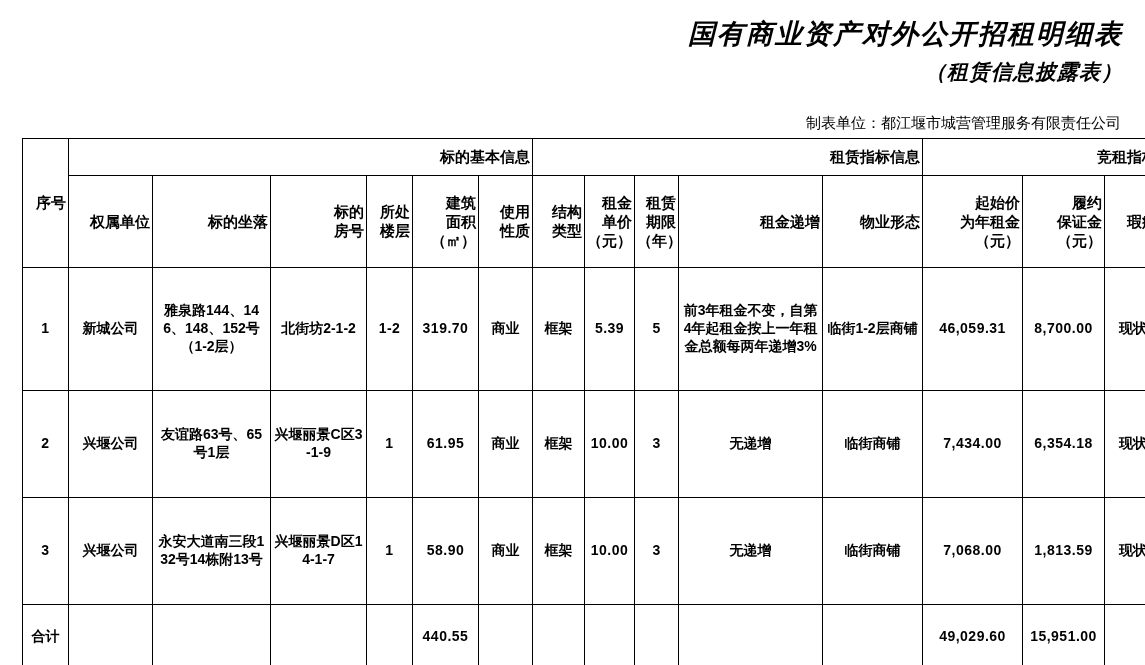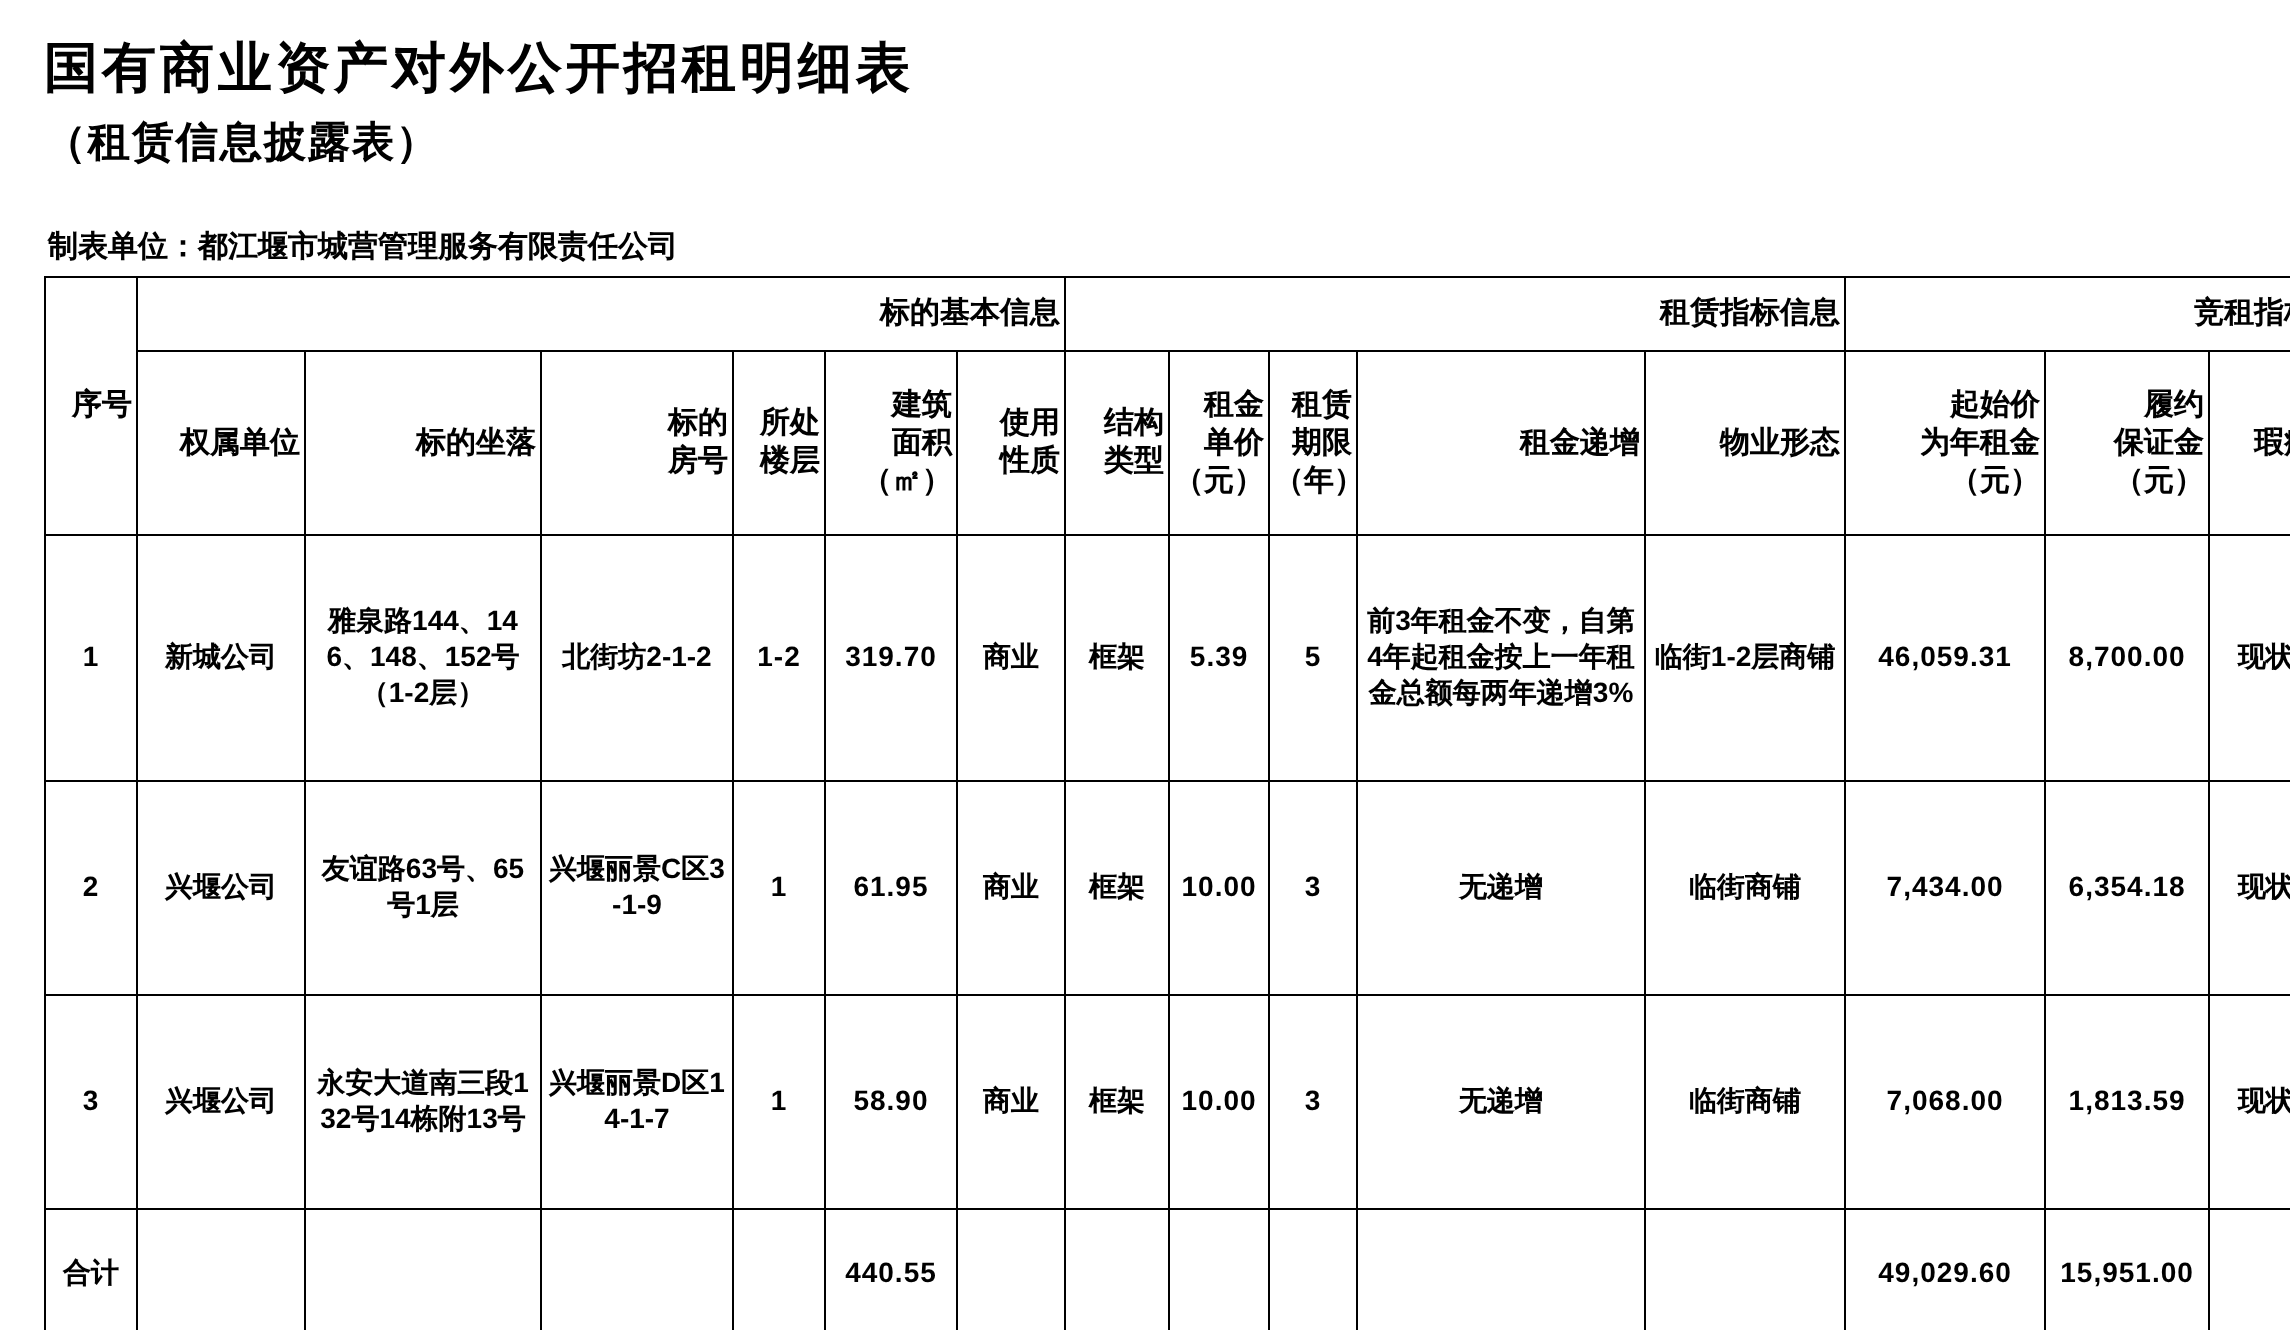--- a/index.html
+++ b/index.html
@@ -15,44 +15,46 @@
     overflow: hidden;
   }
   .page {
     position: relative;
     width: 1145px;
     height: 665px;
     box-sizing: border-box;
     padding: 0 22px;
   }
   .title-block {
-    text-align: left;
+    text-align: right;
     padding-top: 16px;
+    font-style: italic;
   }
   .title-main {
     font-size: 27px;
     font-weight: bold;
     letter-spacing: 2px;
     line-height: 1.35;
   }
   .title-sub {
     font-size: 21px;
     font-weight: bold;
     letter-spacing: 1px;
     line-height: 1.5;
     margin-top: 4px;
   }
   .meta-row {
     display: flex;
     justify-content: space-between;
     align-items: flex-end;
     font-size: 15px;
-    font-weight: bold;
+    font-weight: normal;
     margin-top: 26px;
     padding: 0 2px 5px 2px;
+    flex-direction: column;
   }
   table.sheet {
     width: 100%;
     border-collapse: collapse;
     table-layout: fixed;
   }
   table.sheet th, table.sheet td {
     border: 1px solid #000000;
     text-align: center;
     vertical-align: middle;

